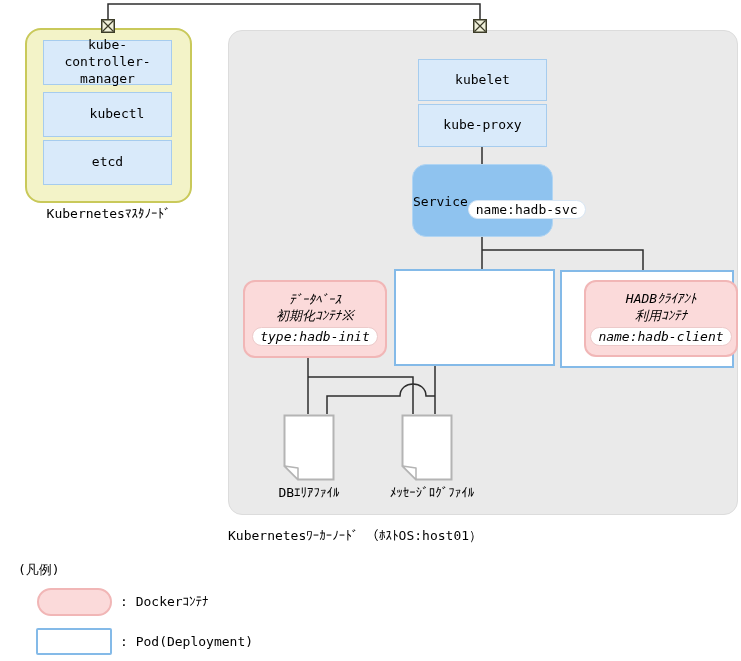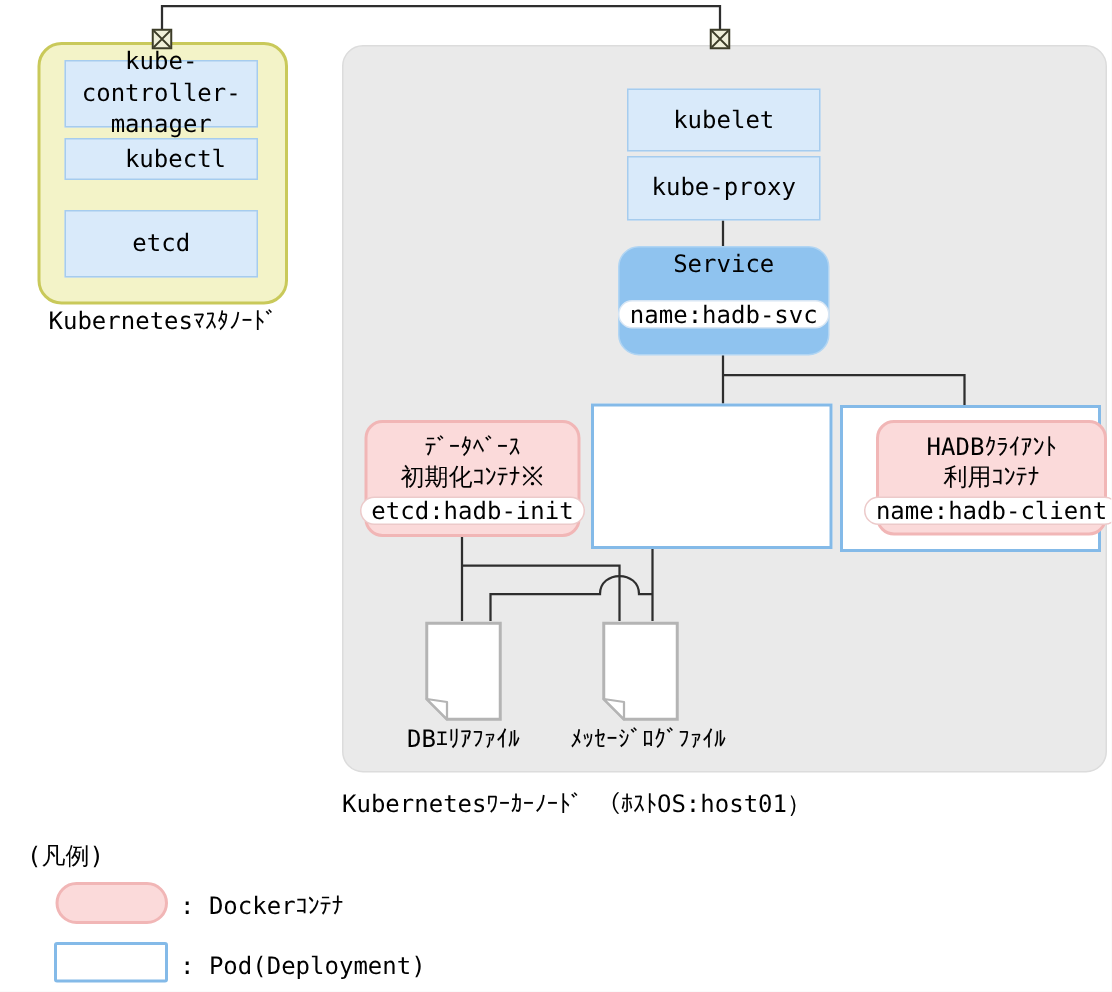--- a/index.html
+++ b/index.html
@@ -1,19 +1,19 @@
 <!DOCTYPE html>
 <html><head>
 <meta charset="utf-8">
 <style>
   html,body{margin:0;padding:0;background:#fff;}
   .canvas{
     position:relative;width:741px;height:661px;background:#ffffff;overflow:hidden;
     font-family:"DejaVu Sans Mono","Liberation Mono",monospace;
-    font-size:16px;color:#000;
+    font-size:13px;color:#000;
   }
   .abs{position:absolute;}
   svg.overlay{position:absolute;left:0;top:0;z-index:2;pointer-events:none;}
 
   
   .master-node{
     left:25px;top:28px;width:167px;height:175px;
     background:#F3F3C8;border:2px solid #C9C95A;border-radius:16px;
     box-sizing:border-box;z-index:1;
   }
@@ -23,51 +23,51 @@
     box-sizing:border-box;z-index:1;
   }
 
   
   .comp{
     background:#D9EAFA;border:1px solid #A6CCEE;box-sizing:border-box;
     display:flex;align-items:center;justify-content:center;text-align:center;
     line-height:1.3;z-index:3;overflow-wrap:break-word;padding:2px;
   }
   .c-kcm{left:43px;top:40px;width:129px;height:45px;}
-  .c-kubectl{left:43px;top:92px;width:129px;height:28px;padding-left:21px;}
+  .c-kubectl{left:43px;top:92px;width:129px;height:45px;padding-left:21px;}
   .c-etcd{left:43px;top:140px;width:129px;height:45px;}
   .c-kubelet{left:418px;top:43px;width:129px;height:42px;margin-top:16px;}
   .c-kubeproxy{left:418px;top:104px;width:129px;height:43px;}
 
   
   .service{
     left:412px;top:164px;width:141px;height:73px;
     background:#8FC3EF;border:1px solid #B1D5F3;border-radius:14px;
     box-sizing:border-box;z-index:3;
-    display:flex;flex-direction:column;align-items:center;justify-content:flex-start;
+    display:flex;flex-direction:row;align-items:center;justify-content:flex-start;
     padding-top:2px;
   }
   .service .svc-title{line-height:17px;}
   .pill{
     background:#ffffff;border:1px solid #e3e3e3;border-radius:10px;
     padding:0px 7px;line-height:17px;white-space:nowrap;display:inline-block;
   }
   .service .pill{margin-top:16px;border-color:#d8e6f4;}
 
   
   .pod{background:#ffffff;border:2px solid #84BAE8;box-sizing:border-box;z-index:3;}
   .pod-server{left:394px;top:269px;width:161px;height:97px;}
   .pod-client{left:560px;top:270px;width:174px;height:98px;}
 
   
   .pinkbox{
     background:#FBDADA;border:2px solid #F1B6B6;border-radius:12px;
     box-sizing:border-box;z-index:4;
     display:flex;flex-direction:column;align-items:center;justify-content:center;
-    text-align:center;line-height:1.25;
+    text-align:center;line-height:1.25;font-style:italic;
   }
   .pinkbox .pill{margin-top:3px;border-color:#eccaca;}
   .pk-init{left:243px;top:280px;width:144px;height:78px;}
   .pk-server{left:401px;top:279px;width:148px;height:79px;}
   .pk-client{left:568px;top:280px;width:154px;height:77px;margin-left:16px;}
 
   
   .lbl{z-index:3;line-height:15px;}
   .lbl-master{left:20px;top:206px;width:177px;text-align:center;}
   .lbl-worker{left:228px;top:528px;width:510px;}
@@ -142,21 +142,21 @@
     <span class="svc-title">Service</span>
     <span class="pill">name:hadb-svc</span>
   </div>
 
   <div class="abs pod pod-server"></div>
   <div class="abs pod pod-client"></div>
 
   <div class="abs pinkbox pk-init">
     <span>ﾃﾞｰﾀﾍﾞｰｽ</span>
     <span>初期化ｺﾝﾃﾅ※</span>
-    <span class="pill">etcd:hadb-init</span>
+    <span class="pill">type:hadb-init</span>
   </div>
   <div class="abs pinkbox pk-client">
     <span>HADBｸﾗｲｱﾝﾄ</span>
     <span>利用ｺﾝﾃﾅ</span>
     <span class="pill">name:hadb-client</span>
   </div>
 
   <svg class="abs fileicon f-db" width="52" height="67" viewBox="0 0 52 67">
     <path d="M1.5,1.5 H50.5 V65.5 H15 L1.5,52 Z" fill="#ffffff" stroke="#B4B4B4" stroke-width="2"></path>
     <path d="M1.5,52 L15,65.5 L15,54 Z" fill="#ffffff" stroke="#B4B4B4" stroke-width="1.5" stroke-linejoin="round"></path>

